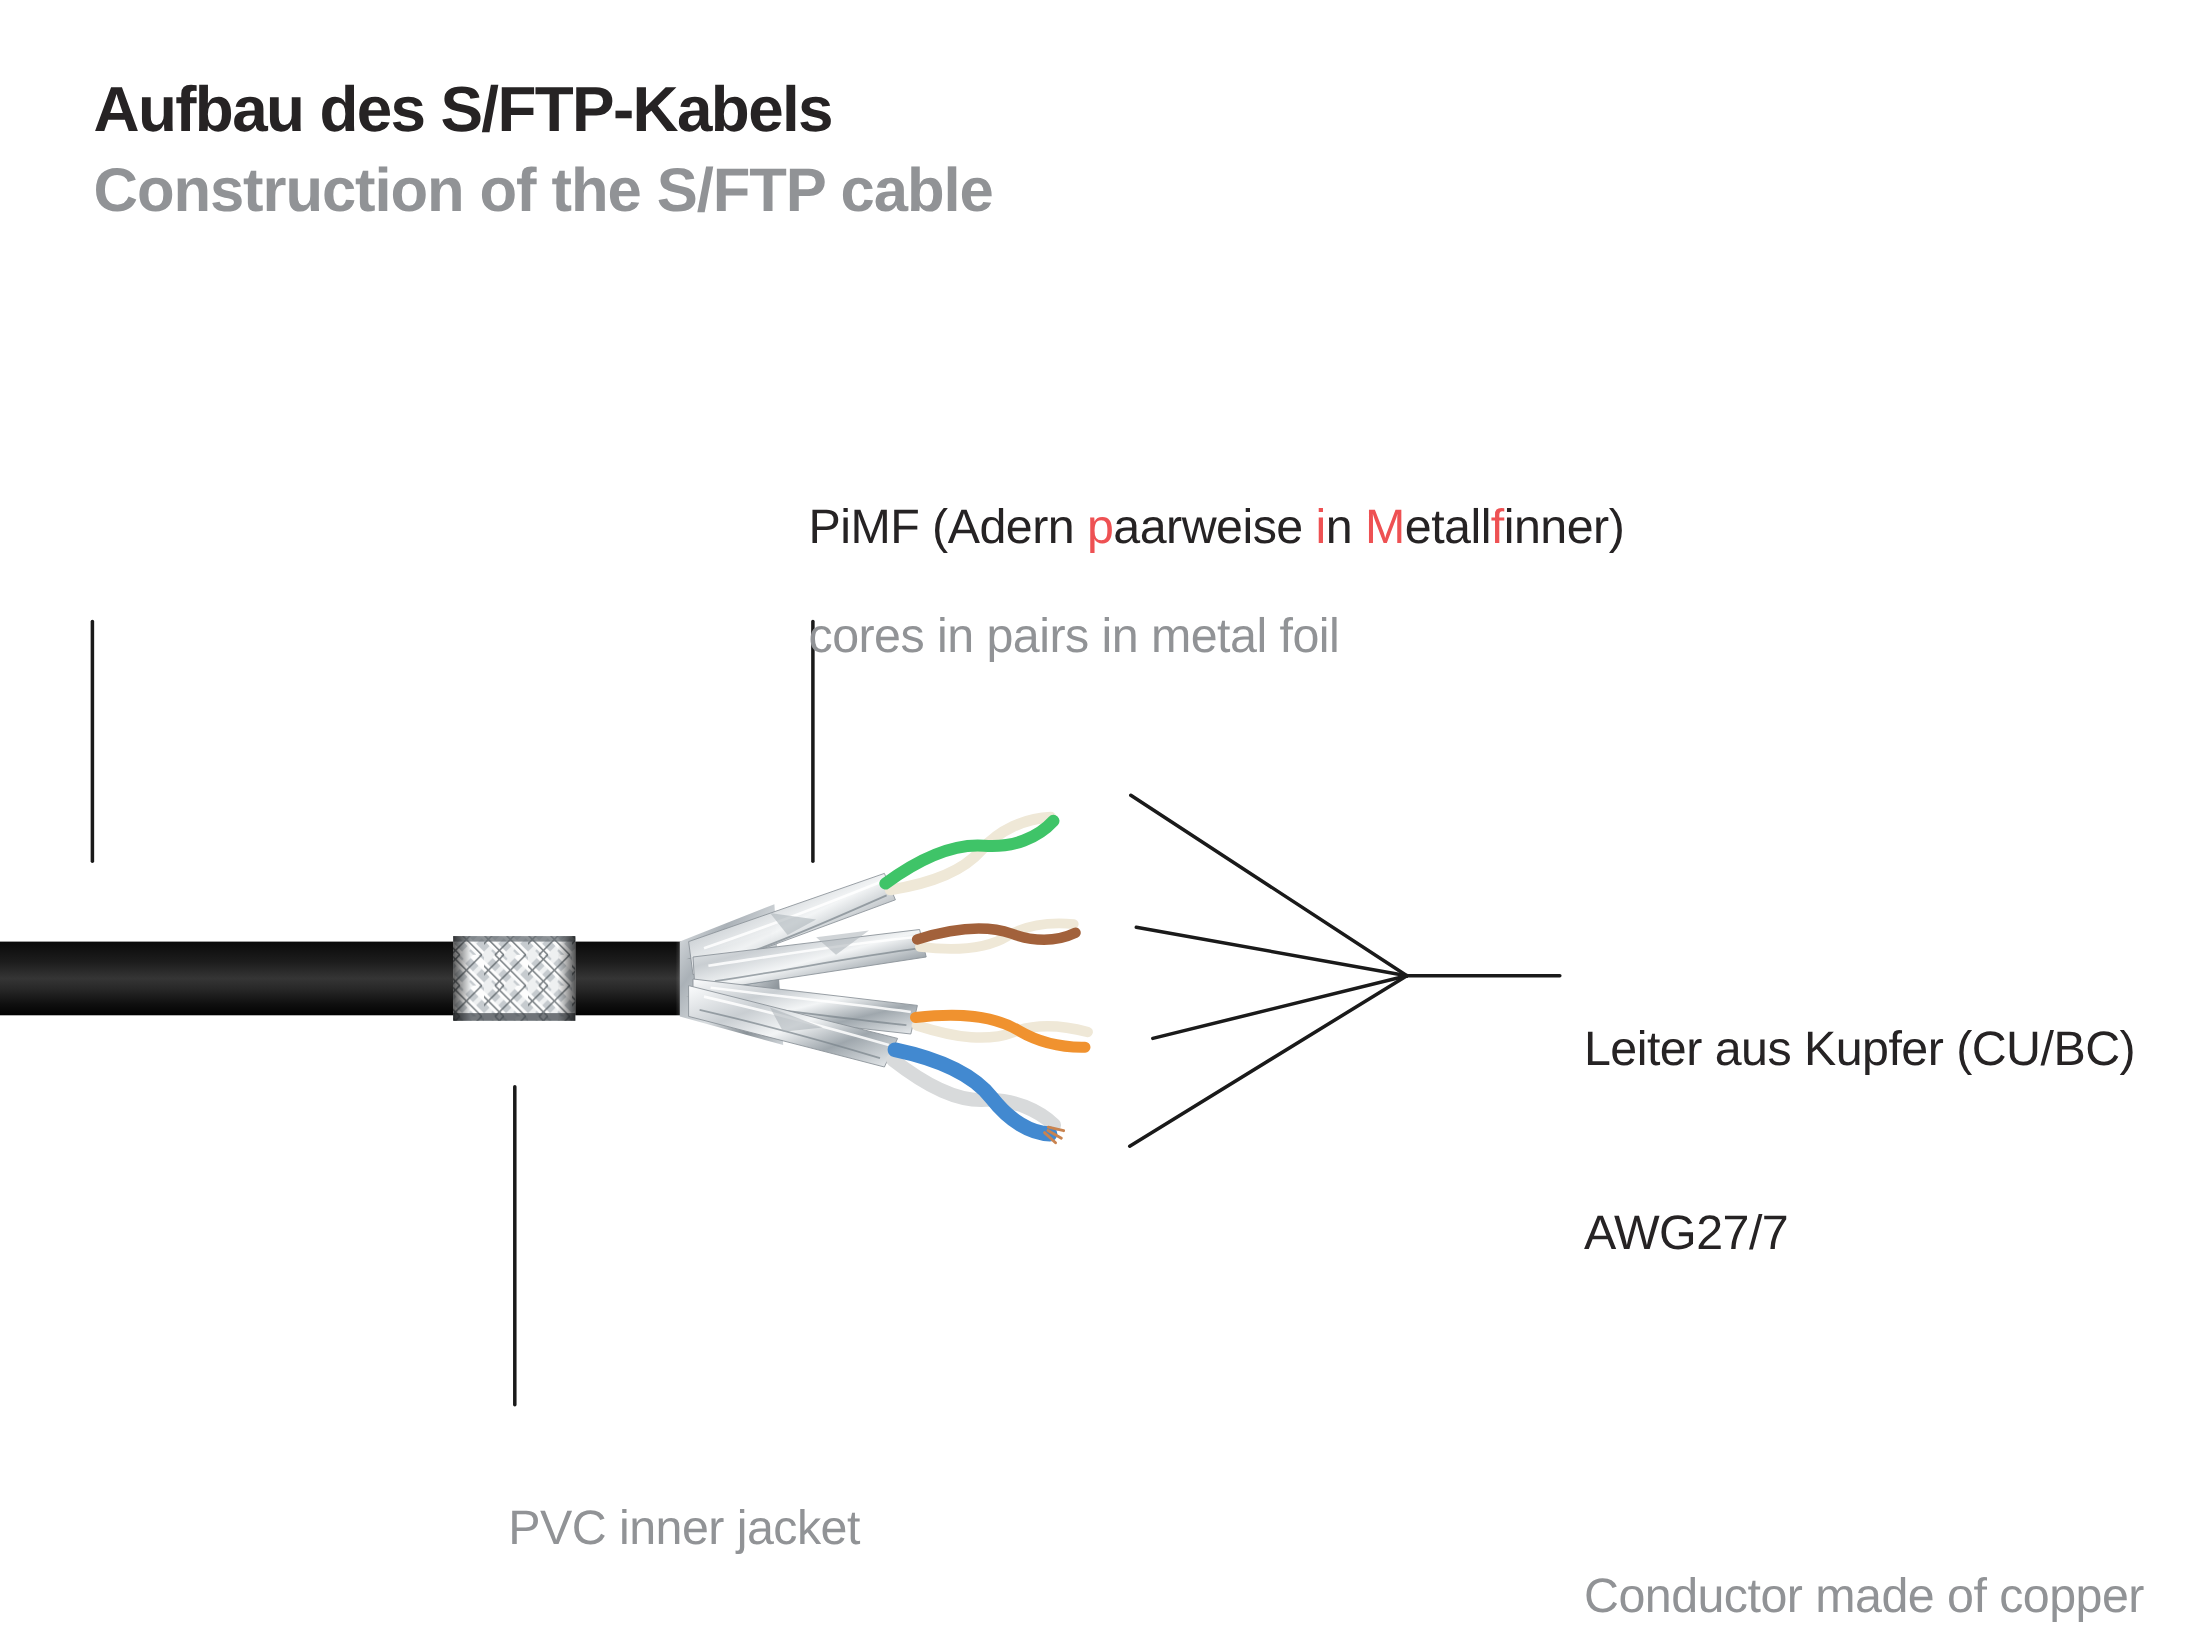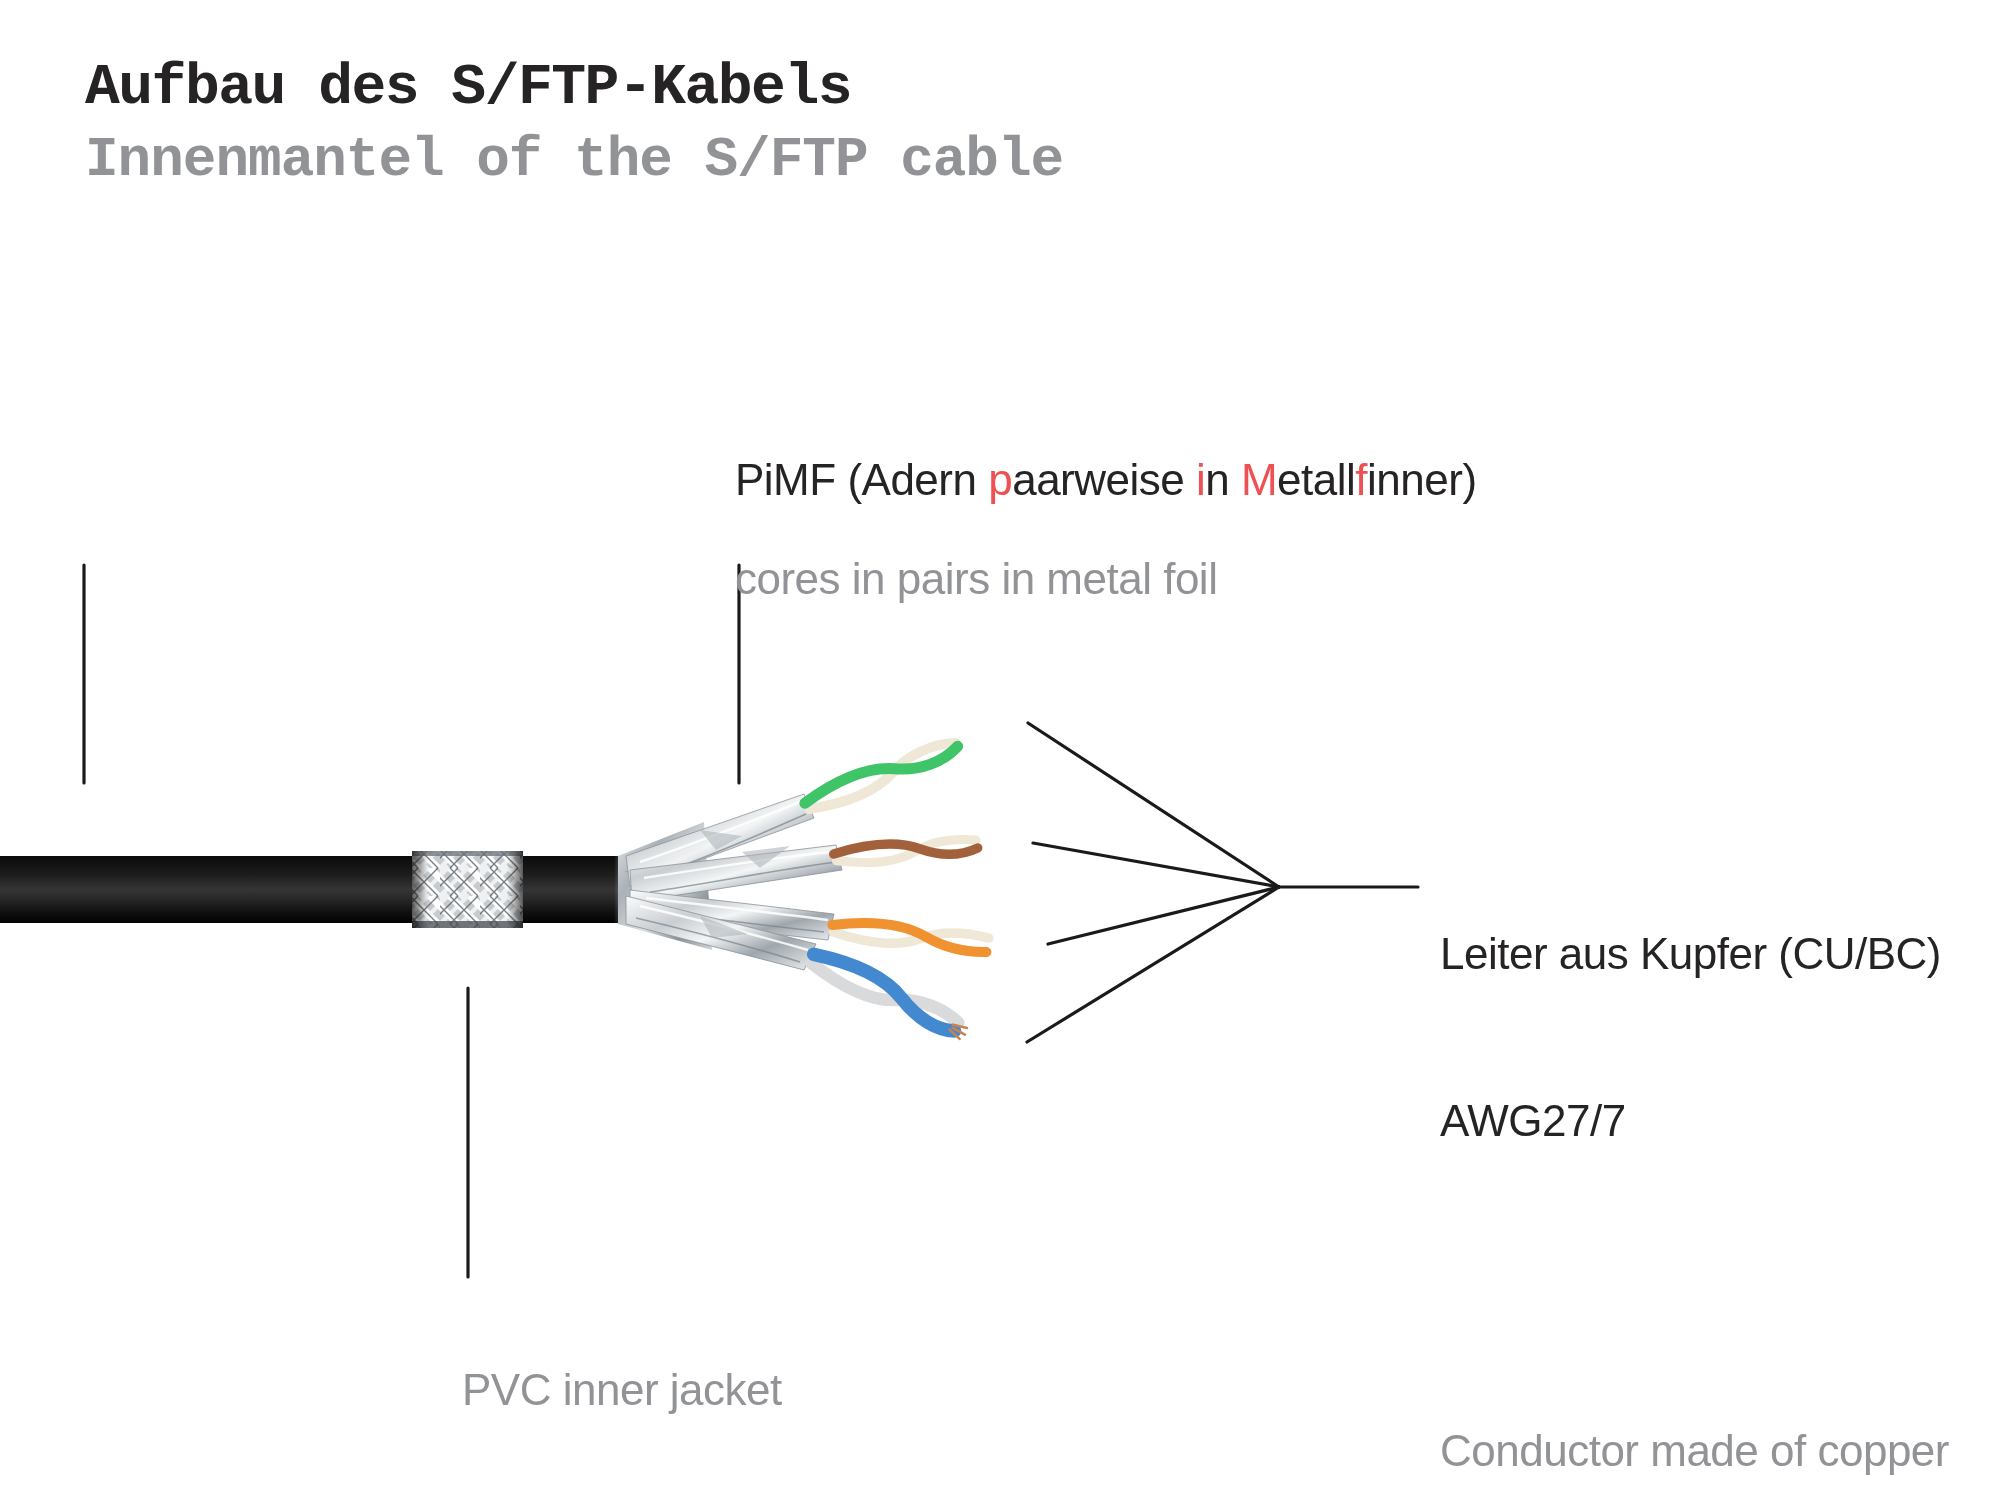--- a/index.html
+++ b/index.html
@@ -1,21 +1,21 @@
 <!DOCTYPE html>
 <html style="--c-text_black: #262324; --c-text_gray: #919396; --c-accent_red: #ee5153; --c-line_black: #1a1a1a; --c-jacket_black: #1b1b1b; --c-pair_green: #3fc468; --c-pair_brown: #a2613b; --c-pair_orange: #f0922f; --c-pair_blue: #4289d0; --c-wire_cream: #efe8d7; --c-wire_gray: #d8dadb; --c-copper: #c9834f;"><head>
 <meta charset="utf-8">
 <style>
   html,body{margin:0;padding:0;background:#ffffff;}
   .canvas{
     position:relative;width:2000px;height:1500px;background:#ffffff;overflow:hidden;
     font-family:"Liberation Sans","DejaVu Sans",sans-serif;
   }
   .art{position:absolute;left:0;top:0;width:2000px;height:1500px;}
-  .title-block{position:absolute;left:85px;top:56px;font-family:Liberation Mono, monospace;}
+  .title-block{position:absolute;left:85px;top:68px;}
   .title-de{font-size:58px;font-weight:700;letter-spacing:-1.5px;color:var(--c-text_black,#262324);line-height:1.1;}
   .title-en{font-size:56px;font-weight:700;letter-spacing:-1px;color:var(--c-text_gray,#919396);line-height:1.1;margin-top:10px;}
   .label{position:absolute;white-space:pre-wrap;}
   .lbl-de{font-size:44px;letter-spacing:-0.5px;color:var(--c-text_black,#262324);line-height:1.35;}
   .lbl-en{font-size:44px;letter-spacing:-0.5px;color:var(--c-text_gray,#919396);line-height:1.35;margin-top:4px;}
   .accent{color:var(--c-accent_red,#ee5153);}
   .label-jacket{left:84px;top:414px;}
   .label-pimf{left:735px;top:414px;}
   .label-conductor{left:1440px;top:778px;width:560px;}
   .label-conductor .lbl-de{line-height:1.27;}
@@ -157,21 +157,21 @@
       <line x1="1028" y1="723" x2="1279" y2="887"></line>
       <line x1="1033" y1="843" x2="1279" y2="887"></line>
       <line x1="1048" y1="944" x2="1279" y2="887"></line>
       <line x1="1027" y1="1042" x2="1279" y2="887"></line>
       <line x1="1279" y1="887" x2="1418" y2="887"></line>
     </g>
   </svg>
 
   <div class="title-block">
     <div class="title-de">Aufbau des S/FTP-Kabels</div>
-    <div class="title-en">Innenmantel of the S/FTP cable</div>
+    <div class="title-en">Construction of the S/FTP cable</div>
   </div>
 
 
   <div class="label label-pimf">
     <div class="lbl-de"><span>PiMF (Adern </span><span class="accent">p</span><span>aarweise </span><span class="accent">i</span><span>n </span><span class="accent">M</span><span>etall</span><span class="accent">f</span><span>inner)</span></div>
     <div class="lbl-en">cores in pairs in metal foil</div>
   </div>
 
   <div class="label label-conductor">
     <div class="lbl-de">

